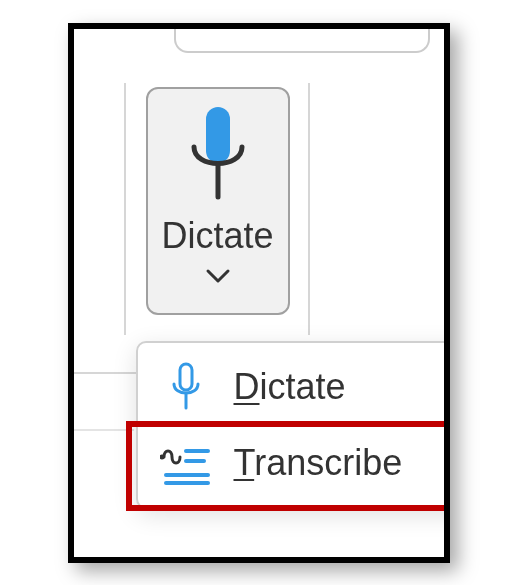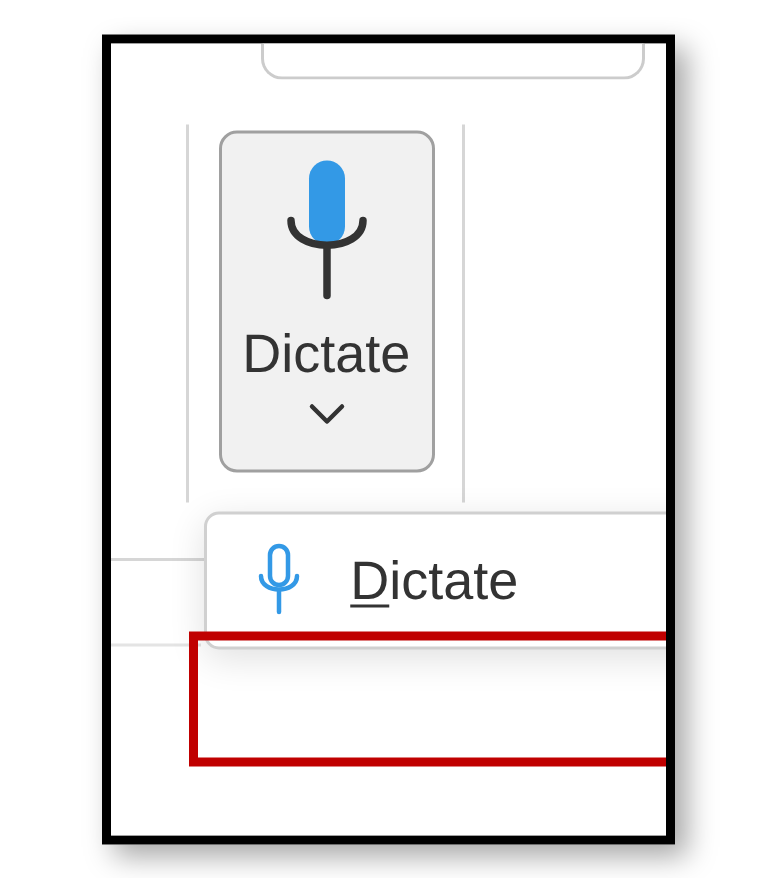--- a/index.html
+++ b/index.html
@@ -182,18 +182,33 @@
           <rect x="12" y="2" width="12" height="26" rx="6" ry="6" fill="none" stroke="#3399e6" stroke-width="3"></rect>
           <path d="M6 22 C6 34 30 34 30 22" fill="none" stroke="#3399e6" stroke-width="3" stroke-linecap="round"></path>
           <line x1="18" y1="32" x2="18" y2="46" stroke="#3399e6" stroke-width="3" stroke-linecap="round"></line>
         </svg>
       </span>
       <span class="menu-item-label">
         <span class="underline-letter">D</span><span>ictate</span>
       </span>
     </div>
 
+    <div class="menu-item">
+      <span class="menu-item-icon">
+        <svg width="52" height="44" viewBox="0 0 52 44">
+          <path d="M4 16 C4 8 12 8 12 16 C12 24 20 24 20 16" fill="none" stroke="#333333" stroke-width="3" stroke-linecap="round"></path>
+          <circle cx="2" cy="16" r="2.5" fill="#333333"></circle>
+          <line x1="26" y1="10" x2="48" y2="10" stroke="#3399e6" stroke-width="4" stroke-linecap="round"></line>
+          <line x1="26" y1="20" x2="44" y2="20" stroke="#3399e6" stroke-width="4" stroke-linecap="round"></line>
+          <line x1="6" y1="34" x2="48" y2="34" stroke="#3399e6" stroke-width="4" stroke-linecap="round"></line>
+          <line x1="6" y1="42" x2="48" y2="42" stroke="#3399e6" stroke-width="4" stroke-linecap="round"></line>
+        </svg>
+      </span>
+      <span class="menu-item-label">
+        <span class="underline-letter">T</span><span>ranscribe</span>
+      </span>
+    </div>
 
   </div>
 
   <div class="highlight-box"></div>
 
 </div>
 
 </body></html>

